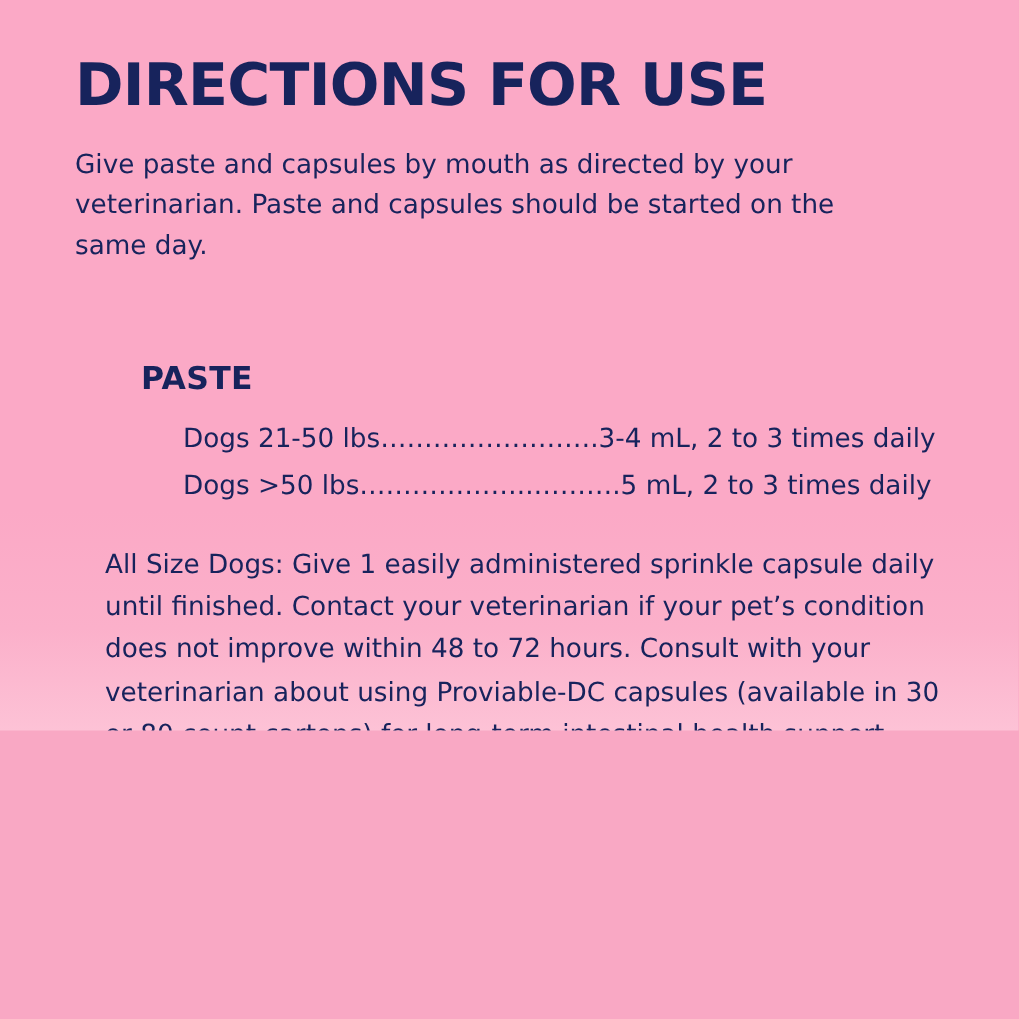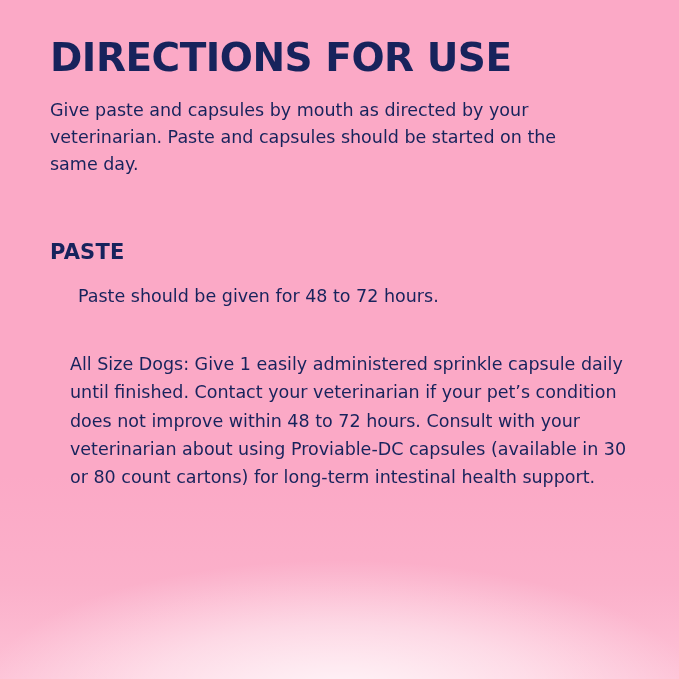--- a/index.html
+++ b/index.html
@@ -10,21 +10,21 @@
     width: 679px;
     height: 679px;
     overflow: hidden;
     font-family: "DejaVu Sans", sans-serif;
     background: #f9a8c4;
   }
 
   #page {
     position: relative;
     width: 679px;
-    height: 679px;
+    height: 487px;
     box-sizing: border-box;
     background:
       radial-gradient(ellipse 520px 200px at 50% 700px, rgba(255,255,255,0.85) 0%, rgba(255,255,255,0.45) 38%, rgba(255,255,255,0.0) 70%),
       linear-gradient(180deg, #fba9c6 0%, #fba9c6 70%, #fbb0ca 86%, #fdc2d6 100%);
     overflow: hidden;
   }
 
   #page::after {
     content: "";
     position: absolute;
@@ -91,35 +91,38 @@
   }
 
   .capsule-body {
     color: #17235c;
     font-size: 17.5px;
     line-height: 1.62;
     padding-left: 20px;
     max-width: 585px;
   }
 
-  .paste-block { margin-bottom: 0; }
+  .paste-block { margin-bottom: 0; margin-left: 44px; }
 </style>
 </head>
 <body>
 
 <div id="page">
   <div class="content">
 
     <h1 class="title">DIRECTIONS FOR USE</h1>
 
     <p class="intro">Give paste and capsules by mouth as directed by your veterinarian. Paste and capsules should be started on the same day.</p>
 
     <section class="paste-block">
       <h2 class="section-heading">PASTE</h2>
-      <p class="note">Paste should be given for 48 to 72 hours.</p>
+      <ul class="dose-list">
+        <li class="dose-line">Dogs 21-50 lbs…………………….3-4 mL, 2 to 3 times daily</li>
+        <li class="dose-line">Dogs &gt;50 lbs………………..……….5 mL, 2 to 3 times daily</li>
+      </ul>
     </section>
 
     <section class="capsules-block">
       <p class="capsule-body">All Size Dogs: Give 1 easily administered sprinkle capsule daily until finished. Contact your veterinarian if your pet’s condition does not improve within 48 to 72 hours. Consult with your veterinarian about using Proviable-DC capsules (available in 30 or 80 count cartons) for long-term intestinal health support.</p>
     </section>
 
   </div>
 </div>
 
 </body></html>

